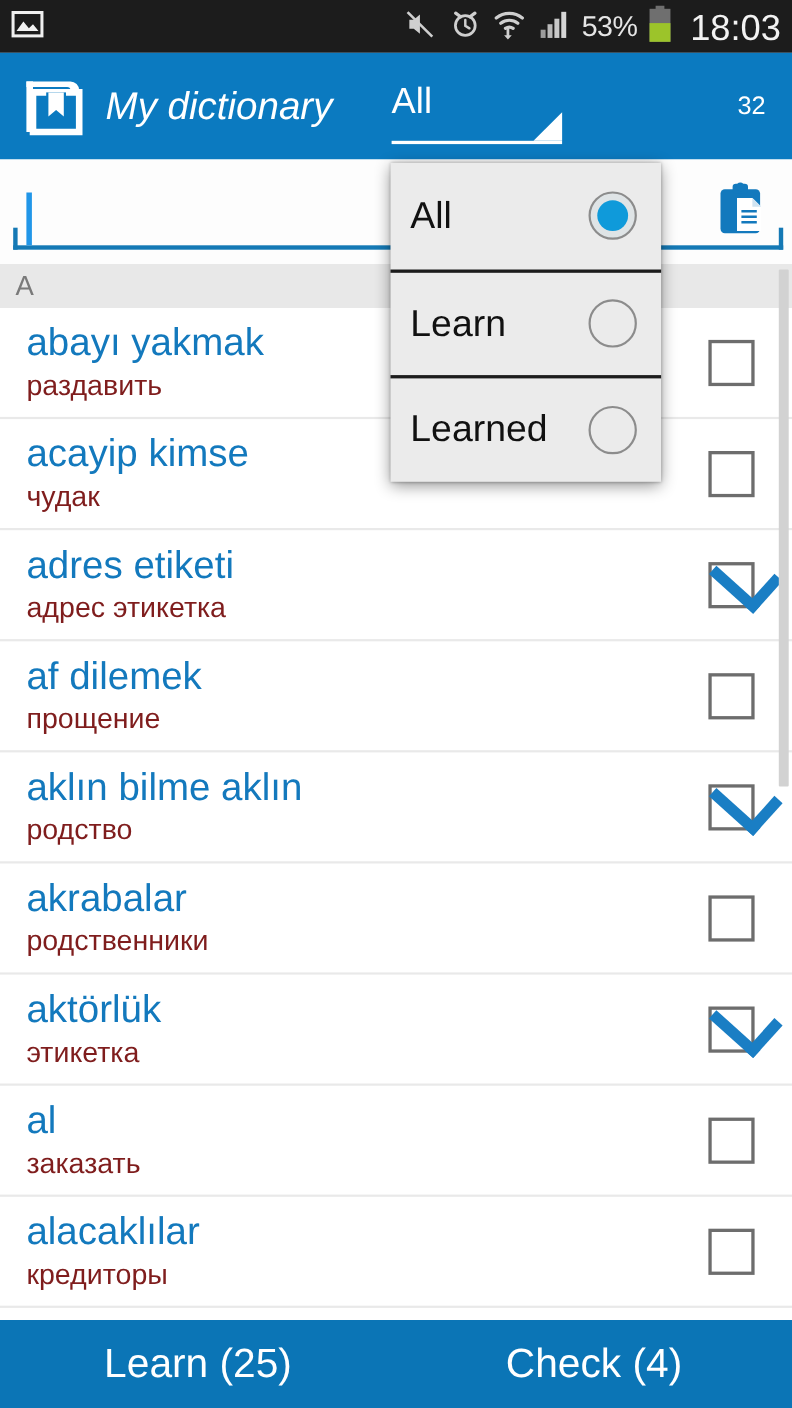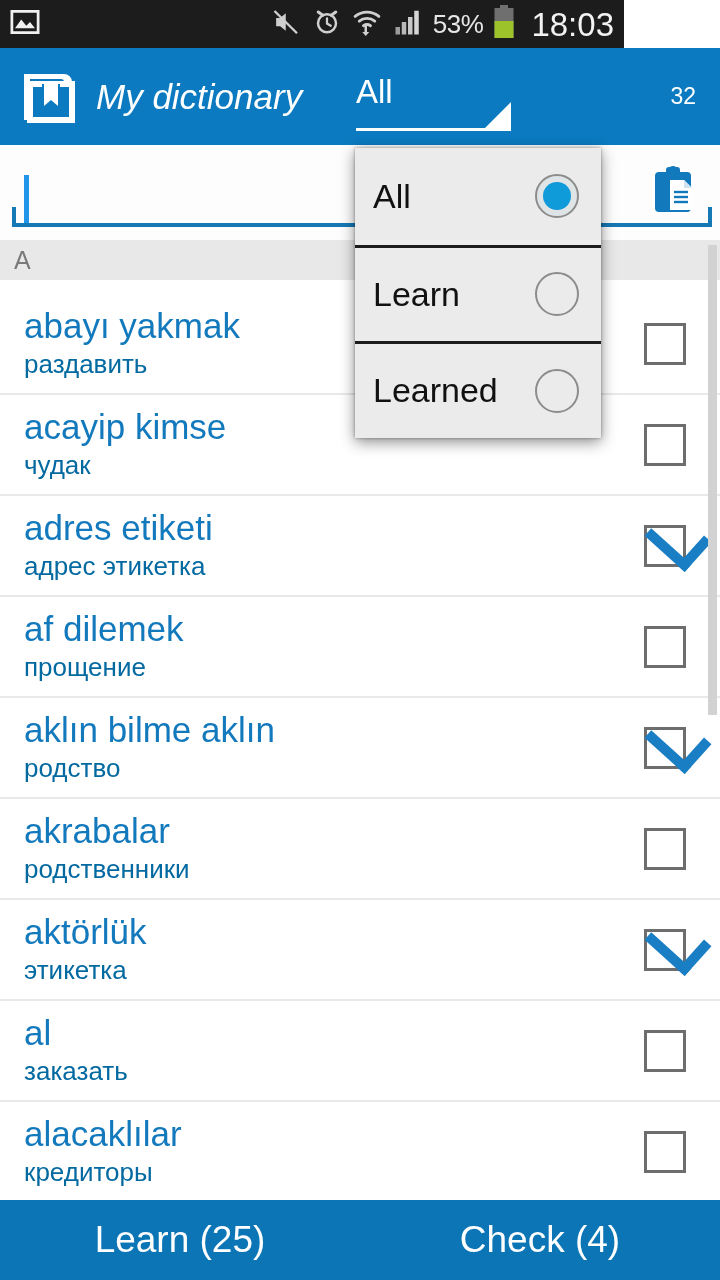--- a/index.html
+++ b/index.html
@@ -6,21 +6,21 @@
   html,body {
     width:720px; height:1280px;
     background:#ffffff;
     font-family:"Liberation Sans", sans-serif;
     overflow:hidden;
   }
   #screen { position:relative; width:720px; height:1280px; overflow:hidden; background:#fff; }
 
   
   .statusbar {
-    position:absolute; top:0; left:0; width:624px; height:48px;
+    position:absolute; top:0; left:0; width:720px; height:48px;
     background:#1c1c1c; display:flex; align-items:center;
   }
   .sb-left { display:flex; align-items:center; padding-left:10px; }
   .sb-right { margin-left:auto; display:flex; align-items:center; padding-right:10px; gap:9px; }
   .sb-ico { display:block; }
   .sb-batt-pct {
     color:#e6e6e6; font-size:26px; letter-spacing:-0.5px; font-family:"Liberation Sans", sans-serif;
   }
   .sb-clock {
     color:#f2f2f2; font-size:33px; letter-spacing:0px; margin-left:6px;
@@ -90,34 +90,34 @@
     position:absolute; left:0; top:240px; width:720px; height:40px;
     background:#e8e8e8; display:flex; align-items:center;
   }
   .section-header .sh-text {
     margin-left:14px; color:#7a7a7a; font-size:25px;
     font-family:"Liberation Sans", sans-serif;
   }
 
   
   .list {
-    position:absolute; left:0; top:294px; width:720px; height:920px;
+    position:absolute; left:0; top:280px; width:720px; height:920px;
     background:#ffffff; overflow:hidden;
   }
   .row {
     position:relative; height:101px; border-bottom:2px solid #e9e9e9;
     display:flex; align-items:center;
   }
   .row-texts { padding-left:24px; flex:1; min-width:0; }
   .row-term {
     color:#1379bd; font-size:35px; line-height:1.06; white-space:nowrap;
     font-family:"Liberation Sans", sans-serif;
   }
   .row-trans {
-    color:#0369a1; font-size:26px; line-height:1.2; margin-top:5px; white-space:nowrap;
+    color:#7f1d1d; font-size:26px; line-height:1.2; margin-top:5px; white-space:nowrap;
     font-family:"Liberation Sans", sans-serif;
   }
   .row-check {
     width:110px; display:flex; align-items:center; justify-content:center; flex:none;
   }
   .cbox {
     position:relative; width:42px; height:42px; border:3px solid #6d6d6d; background:#fff;
   }
   .cbox.checked::after {
     content:""; position:absolute; left:4px; top:-9px; width:44px; height:30px;

